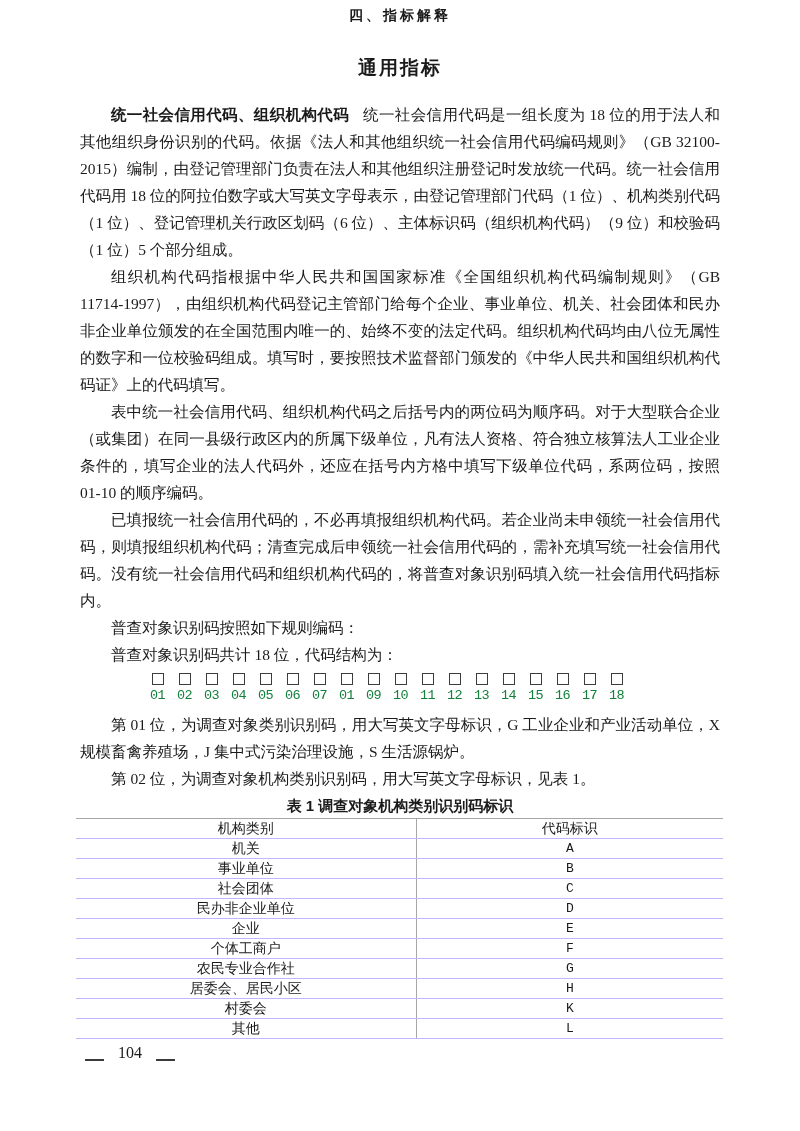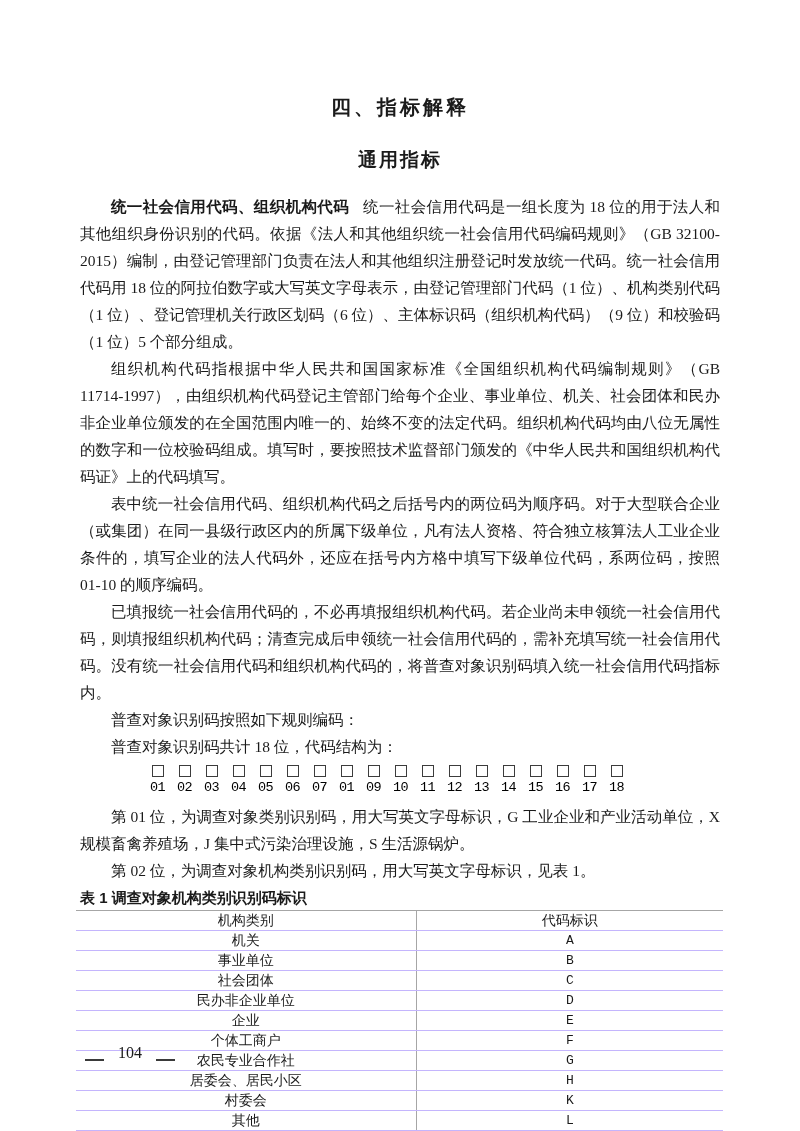--- a/index.html
+++ b/index.html
@@ -8,25 +8,24 @@
     margin: 0 auto;
     background: #ffffff;
     position: relative;
     color: #1a1a1a;
     font-family: "Liberation Serif", "DejaVu Serif", serif;
     overflow: hidden;
     box-sizing: border-box;
   }
   .doc-title {
     margin: 0;
-    padding-top: 92px;
-    text-align: center;
-    font-family: "Liberation Sans", "DejaVu Sans", sans-serif;
-    font-weight: bold;
-    font-size: 20px;
+    text-align: center;
+    font-family: "Liberation Sans", "DejaVu Sans", sans-serif;
+    font-weight: bold;
+    font-size: 14px;
     line-height: 30px;
     letter-spacing: 3px;
   }
   .section-title {
     margin: 26px 0 0 0;
     text-align: center;
     font-family: "Liberation Sans", "DejaVu Sans", sans-serif;
     font-weight: bold;
     font-size: 19px;
     line-height: 24px;
@@ -60,24 +59,24 @@
     width: 10px; height: 10px;
     border: 1.5px solid #3c3c3c;
     background: #ffffff;
     margin-bottom: 3px;
   }
   .code-label {
     font-family: "Liberation Mono", "DejaVu Sans Mono", monospace;
     font-size: 13.5px;
     line-height: 16px;
     letter-spacing: -0.5px;
-    color: #000000;
+    color: #15803d;
   }
   .table-caption {
-    text-align: left;
+    text-align: center;
     font-family: "Liberation Sans", "DejaVu Sans", sans-serif;
     font-weight: bold;
     font-size: 15px;
     line-height: 24px;
     margin-top: 2px;
   }
   table.code-table {
     width: 647px;
     margin-left: -4px;
     border-collapse: collapse;

